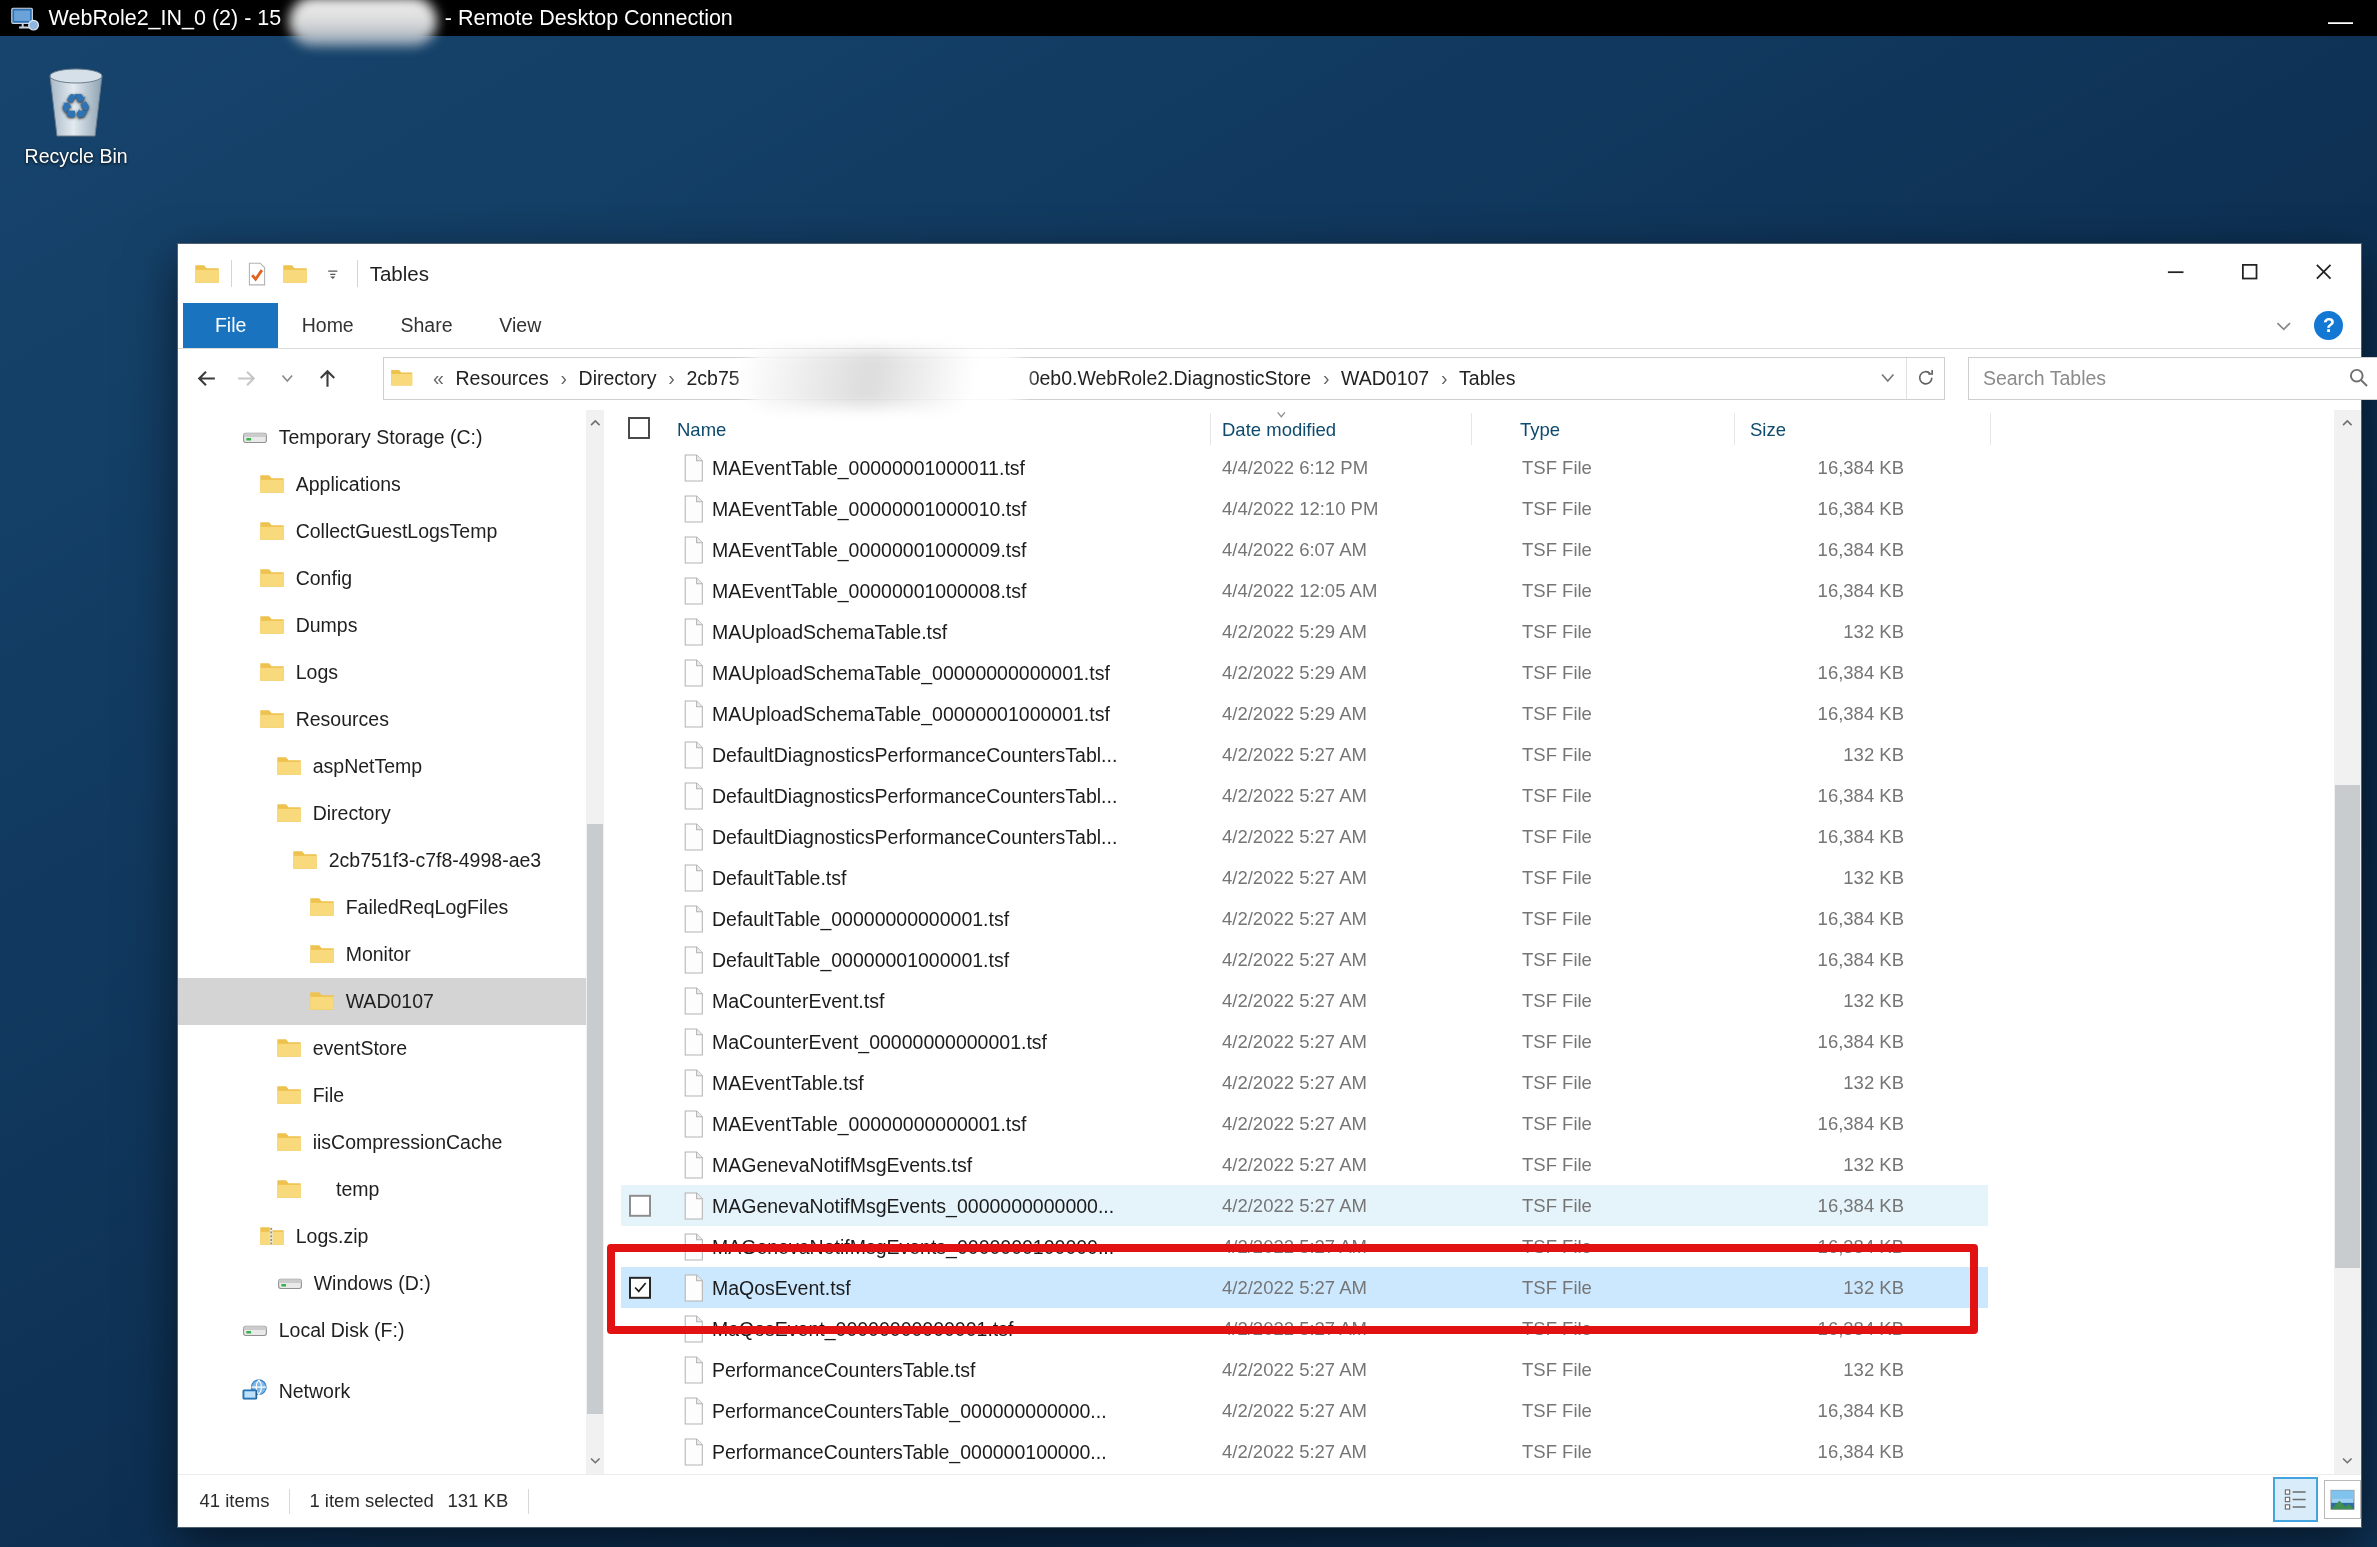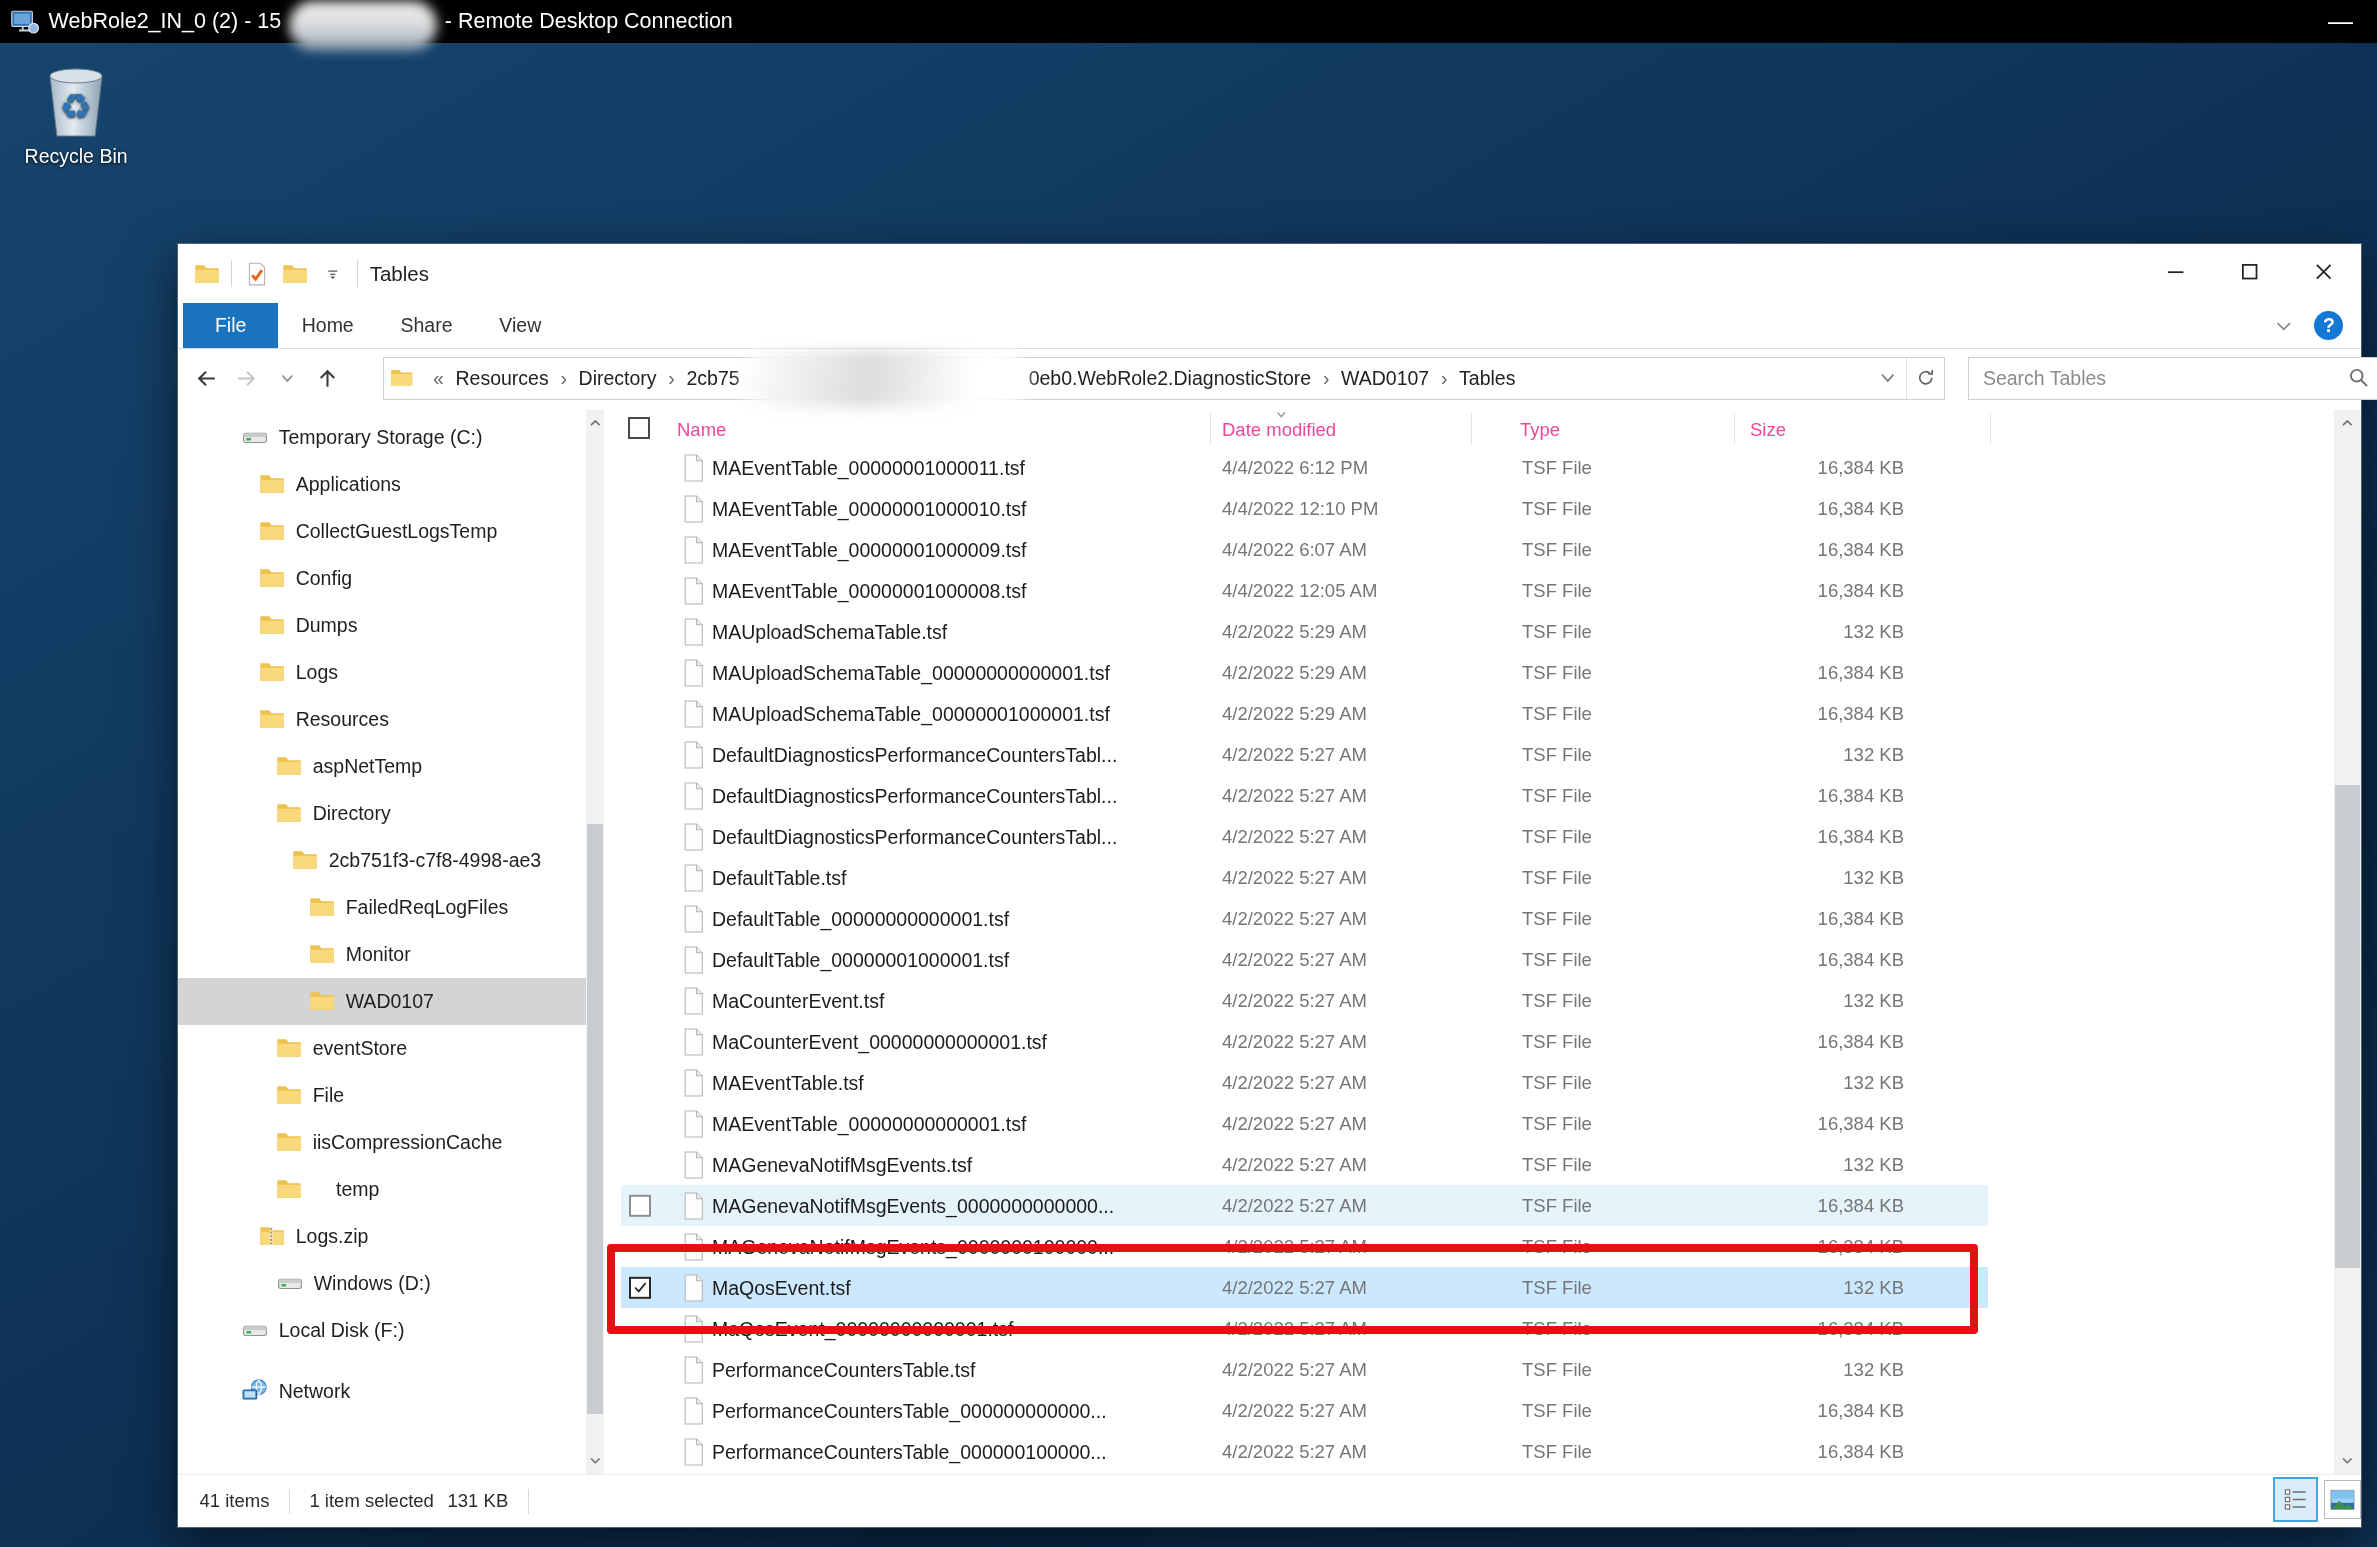--- a/index.html
+++ b/index.html
@@ -6,21 +6,21 @@
   body{
     width:2378px;height:1548px;position:relative;overflow:hidden;
     background:linear-gradient(150deg,#17456e 0%,#10375c 38%,#0a2848 72%,#0e3153 100%);
     font-family:"Liberation Sans","DejaVu Sans",sans-serif;
     -webkit-font-smoothing:antialiased;
   }
   .icon{display:inline-flex;align-items:center;justify-content:center;flex:none;}
   .icon svg{display:block;}
 
   
-  .rdp-bar{position:absolute;top:0;left:0;right:0;height:43px;background:#000;color:#fff;
+  .rdp-bar{position:absolute;top:0;left:0;right:0;height:36px;background:#000;color:#fff;
     display:flex;align-items:center;padding-left:9.8px;z-index:60;}
   .rdp-bar .icon{width:29px;height:29px;margin-right:9.8px;}
   .rdp-title{font-size:21.5px;display:flex;align-items:center;white-space:pre;}
   .rdp-blur{width:148px;height:49px;border-radius:25px;margin:0 7.8px;position:relative;top:3.9px;
     background:linear-gradient(180deg,#f2f2f2 0%,#d8d8d8 55%,#8fa3b5 100%);filter:blur(5.9px);}
   .rdp-min{position:absolute;right:25px;top:0;height:43px;display:flex;align-items:center;
     font-size:25px;color:#fff;}
 
   
   .desk-icon{position:absolute;left:17.6px;top:55px;width:117px;text-align:center;color:#fff;
@@ -88,21 +88,21 @@
   .sb{position:absolute;background:#f1f1f1;}
   .sb-tree{left:408px;width:17.6px;top:0;bottom:0;}
   .sb-list{right:0;width:27px;top:0;bottom:0;}
   .sb-arrow{position:absolute;left:0;right:0;height:27px;display:flex;align-items:center;justify-content:center;}
   .sb-arrow.top{top:0;} .sb-arrow.bot{bottom:0;}
   .sb-arrow svg{width:14.6px;height:14.6px;}
   .sb-thumb{position:absolute;left:1px;right:1px;background:#c9ccce;}
 
   
   .list{position:absolute;left:425px;right:27px;top:0;bottom:0;overflow:hidden;}
-  .lheader{position:relative;height:37px;font-size:18.5px;color:#ec4899;}
+  .lheader{position:relative;height:37px;font-size:18.5px;color:#0c4a6e;}
   .lheader .h{position:absolute;top:8.8px;white-space:nowrap;}
   .h-name{left:74px;} .h-date{left:619px;} .h-type{left:917px;} .h-size{left:1147px;}
   .hsep{position:absolute;top:2.9px;height:32px;width:1px;background:#e6e6e6;}
   .sort-ind{position:absolute;left:671px;top:-2.9px;}
   .sort-ind svg{width:14.6px;height:14.6px;}
   .cb{width:22.4px;height:22.4px;border:2px solid #8d8d8d;background:#fff;box-sizing:border-box;
     display:flex;align-items:center;justify-content:center;}
   .cb.dark{border-color:#4a4a4a;}
   .cb.checked{border:2.9px solid #262626;}
   .cb svg{width:16.6px;height:16.6px;}

